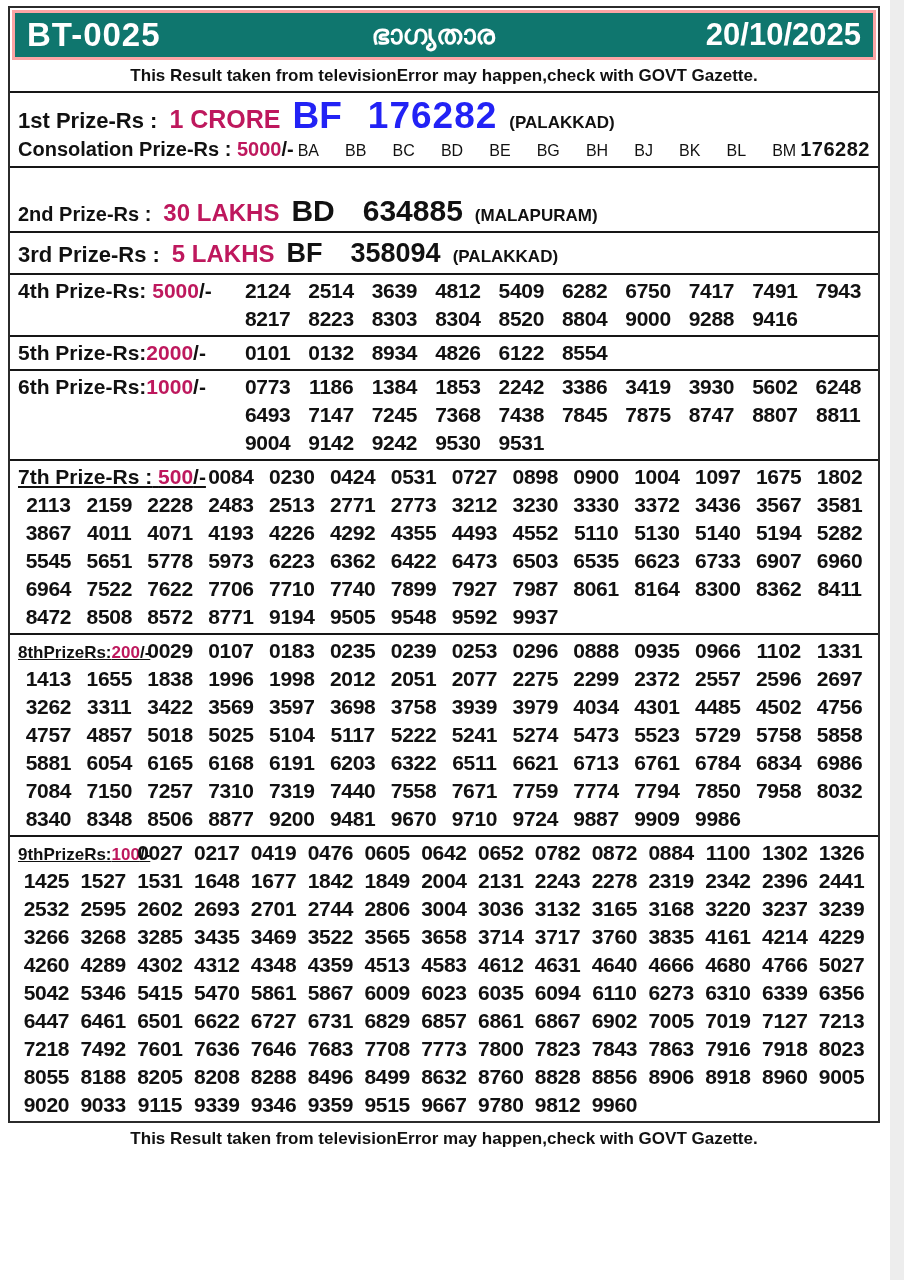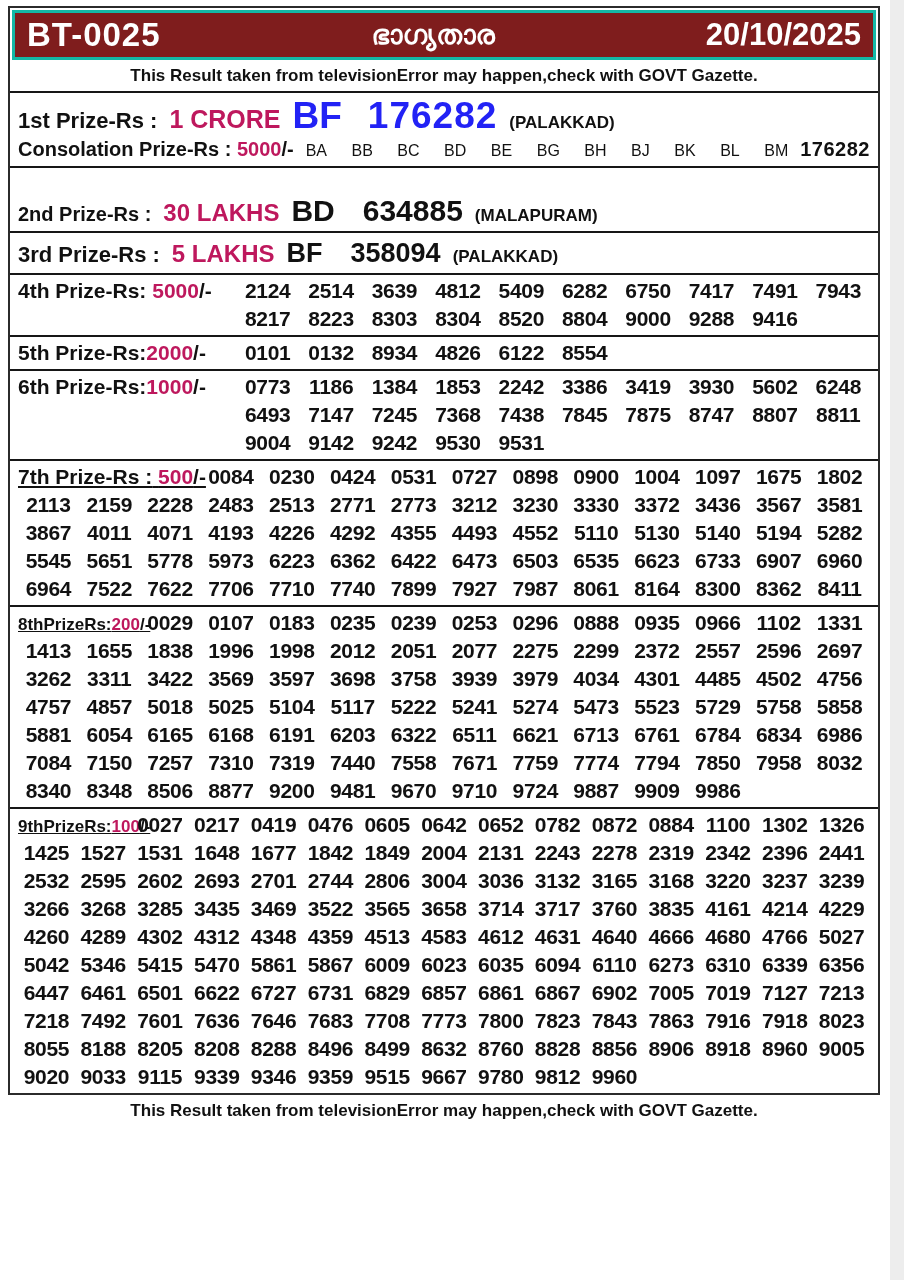--- a/index.html
+++ b/index.html
@@ -7,21 +7,21 @@
     width:904px;height:1280px;background:#ffffff;position:relative;
     font-family:"Liberation Sans", sans-serif;color:#111;overflow:hidden;
   }
   .right-shade{position:absolute;top:0;right:0;width:14px;height:1280px;background:#ededed;}
   .sheet{
     position:relative;margin:6px 24px 0 8px;border:2px solid #2b2b2b;background:#fff;
   }
   
   .header-bar{
     display:flex;justify-content:space-between;align-items:center;
-    background:#7f1d1d;border:3px solid #14b8a6;margin:2px;
+    background:#0f766e;border:3px solid #fca5a5;margin:2px;
     padding:1px 12px;height:42px;color:#fff;font-weight:bold;
   }
   .hdr-code{font-size:33px;letter-spacing:1px;}
   .hdr-title{font-size:27px;}
   .hdr-date{font-size:31px;}
   .disclaimer{
     text-align:center;font-weight:bold;font-size:17px;
     padding:4px 0 5px;border-bottom:2px solid #161616;
   }
   
@@ -30,21 +30,21 @@
   .prize-line{display:flex;align-items:baseline;gap:12px;white-space:nowrap;}
   .lbl{font-weight:bold;font-size:21px;}
   .red{color:#be185d;}
   .amt{font-weight:bold;font-size:24px;}
   .ticket-blue{color:#2222f5;font-weight:bold;font-size:37px;line-height:42px;}
   .ticket-blue .tnum{margin-left:26px;letter-spacing:1px;}
   .ticket-black{font-weight:bold;font-size:30px;line-height:36px;}
   .ticket-black .tnum{margin-left:28px;}
   .loc{font-weight:bold;font-size:17px;}
   
-  .cons-line{display:flex;align-items:baseline;gap:8px;white-space:nowrap;padding:1px 0 3px;text-align:center;}
+  .cons-line{display:flex;align-items:baseline;white-space:nowrap;padding:1px 0 3px;text-align:center;}
   .cons-lbl{font-weight:bold;font-size:20px;}
   .cons-series{display:flex;gap:0;flex:1;justify-content:space-between;font-weight:normal;font-size:16px;margin:0 4px;}
   .cons-num{font-weight:bold;font-size:20px;letter-spacing:0.5px;}
   
   .grid{display:grid;font-weight:bold;font-size:21px;align-items:baseline;}
   .g11{grid-template-columns:218px repeat(10,1fr);}
   .g14{grid-template-columns:repeat(14,1fr);}
   .g15{grid-template-columns:repeat(15,1fr);}
   .num{text-align:center;line-height:28px;letter-spacing:-0.3px;}
   .cell-label{white-space:nowrap;overflow:visible;}
@@ -265,20 +265,31 @@
         <span class="num">7740</span>
         <span class="num">7899</span>
         <span class="num">7927</span>
         <span class="num">7987</span>
         <span class="num">8061</span>
         <span class="num">8164</span>
         <span class="num">8300</span>
         <span class="num">8362</span>
         <span class="num">8411</span>
       </div>
+    <div class="grid g14">
+        <span class="num">8472</span>
+        <span class="num">8508</span>
+        <span class="num">8572</span>
+        <span class="num">8771</span>
+        <span class="num">9194</span>
+        <span class="num">9505</span>
+        <span class="num">9548</span>
+        <span class="num">9592</span>
+        <span class="num">9937</span>
+      </div>
   </div>
 
   <div class="section">
     <div class="grid g14">
       <span class="cell-label span2 u small-label"><span>8thPrizeRs:</span><span class="red">200</span><span>/-</span></span>
     <span class="num">0029</span>
         <span class="num">0107</span>
         <span class="num">0183</span>
         <span class="num">0235</span>
         <span class="num">0239</span>

